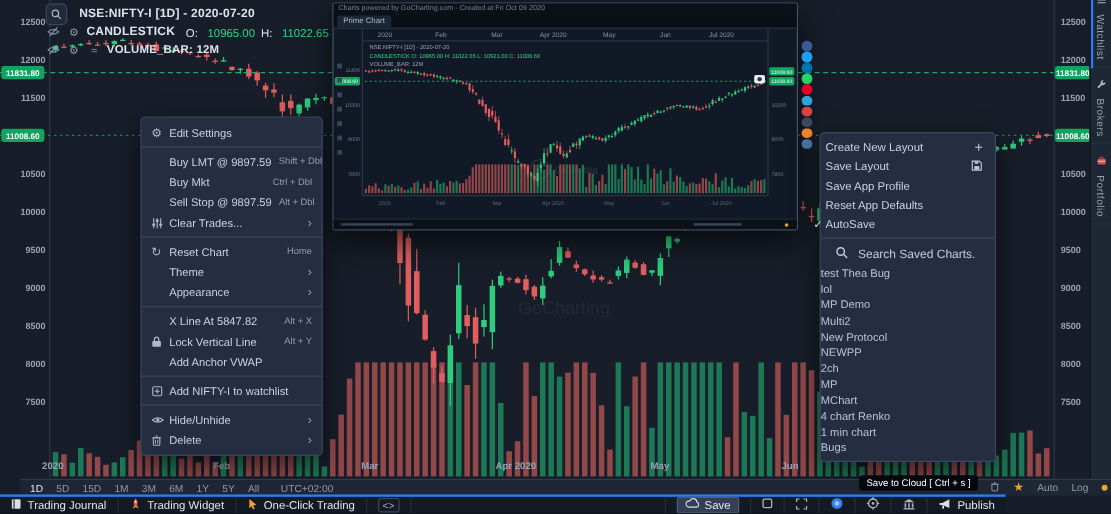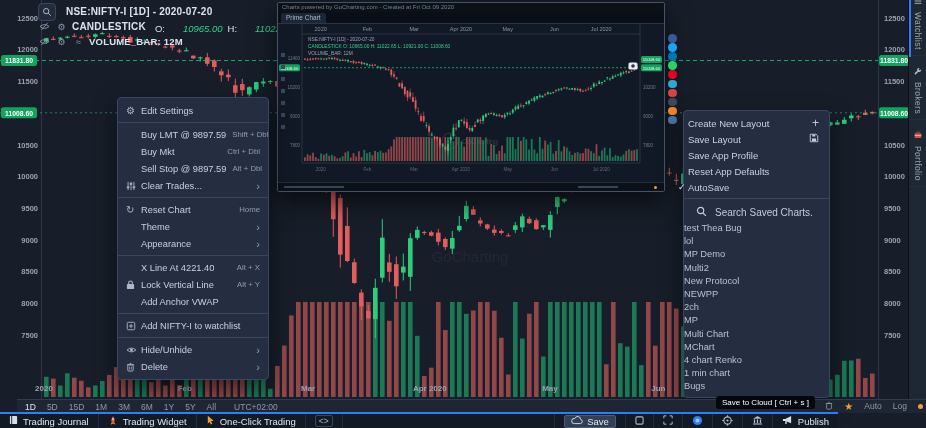--- a/index.html
+++ b/index.html
@@ -7,21 +7,21 @@
        font-family:"Liberation Sans",sans-serif;color:#cdd3df;}
   svg text{font-family:"Liberation Sans",sans-serif;}
 
   
   #hdr{position:absolute;left:38px;top:4px;z-index:2;}
   .hdr-row{display:flex;align-items:center;height:15px;gap:4px;white-space:nowrap;}
   #magnify-btn{width:16px;height:16px;border:1px solid #3a4760;border-radius:4px;background:#222b3a;
     display:flex;align-items:center;justify-content:center;margin-right:6px;}
   .hl-name{color:#dde3ec;font-size:10px;font-weight:bold;letter-spacing:.2px;}
   .hl-k{color:#dde3ec;font-size:9.5px;margin-left:5px;}
-  .hl-v{color:#2bd68a;font-size:9.5px;margin-left:18px;font-style:italic;}
+  .hl-v{color:#2bd68a;font-size:9.5px;margin-left:8px;}
   .hdr-ico{display:inline-flex;width:13px;justify-content:center;}
 
   
   .menu{position:absolute;background:#242e40;border:1px solid #3b4761;border-radius:4px;
     box-shadow:0 8px 22px rgba(0,0,0,.55);z-index:6;padding:4px 0;}
   #ctx-menu{left:117px;top:97px;width:150px;}
   .menu-item{display:flex;align-items:center;height:17px;padding:0 8px;cursor:default;}
   .mi-icon{width:15px;display:flex;justify-content:flex-start;align-items:center;flex:none;}
   .mi-label{flex:1;font-size:9.3px;color:#cad1df;white-space:nowrap;}
   .mi-short{font-size:7.8px;color:#939db0;margin-left:6px;white-space:nowrap;text-align:right;}
@@ -581,21 +581,21 @@
         <span class="mi-sub">›</span>
       </div>
       <div class="menu-item">
         <span class="mi-icon"></span>
         <span class="mi-label">Appearance</span>
         <span class="mi-sub">›</span>
       </div>
       <div class="menu-sep"></div>
       <div class="menu-item">
         <span class="mi-icon"></span>
-        <span class="mi-label">X Line At 4221.40</span>
+        <span class="mi-label">X Line At 5847.82</span>
         <span class="mi-short">Alt + X</span>
       </div>
       <div class="menu-item">
         <span class="mi-icon">
           <svg width="9" height="10" viewBox="0 0 10 11">
             <rect x="1" y="4.5" width="8" height="5.5" rx="1" fill="#aeb8c8"></rect>
             <path d="M3 4.5 V3 a2 2 0 0 1 4 0 V4.5" fill="none" stroke="#aeb8c8" stroke-width="1.2"></path>
           </svg>
         </span>
         <span class="mi-label">Lock Vertical Line</span>
@@ -1122,21 +1122,20 @@
         <span>Search Saved Charts.</span>
       </div>
       <div class="lm-chart">test Thea Bug</div>
       <div class="lm-chart">lol</div>
       <div class="lm-chart">MP Demo</div>
       <div class="lm-chart">Multi2</div>
       <div class="lm-chart">New Protocol</div>
       <div class="lm-chart">NEWPP</div>
       <div class="lm-chart">2ch</div>
       <div class="lm-chart">MP</div>
-      <div class="lm-chart">Multi Chart</div>
       <div class="lm-chart">MChart</div>
       <div class="lm-chart">4 chart Renko</div>
       <div class="lm-chart">1 min chart</div>
       <div class="lm-chart">Bugs</div>
     </div>
 
   <div id="tooltip">Save to Cloud [ Ctrl + s ]</div>
 
   <div id="side-tabs">
     <div id="side-tab-indicator"></div>

